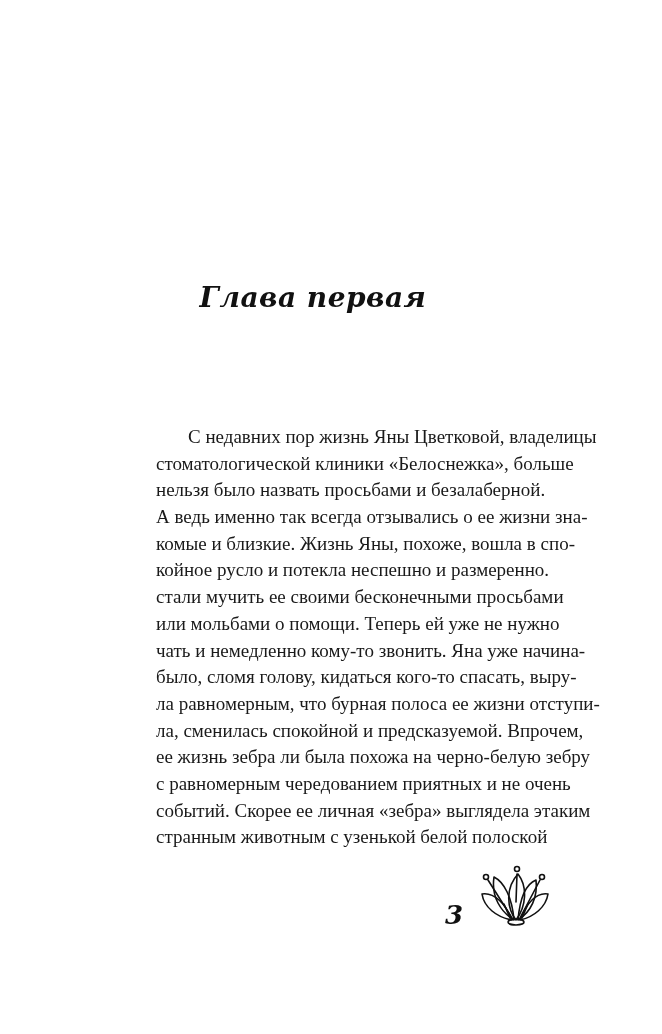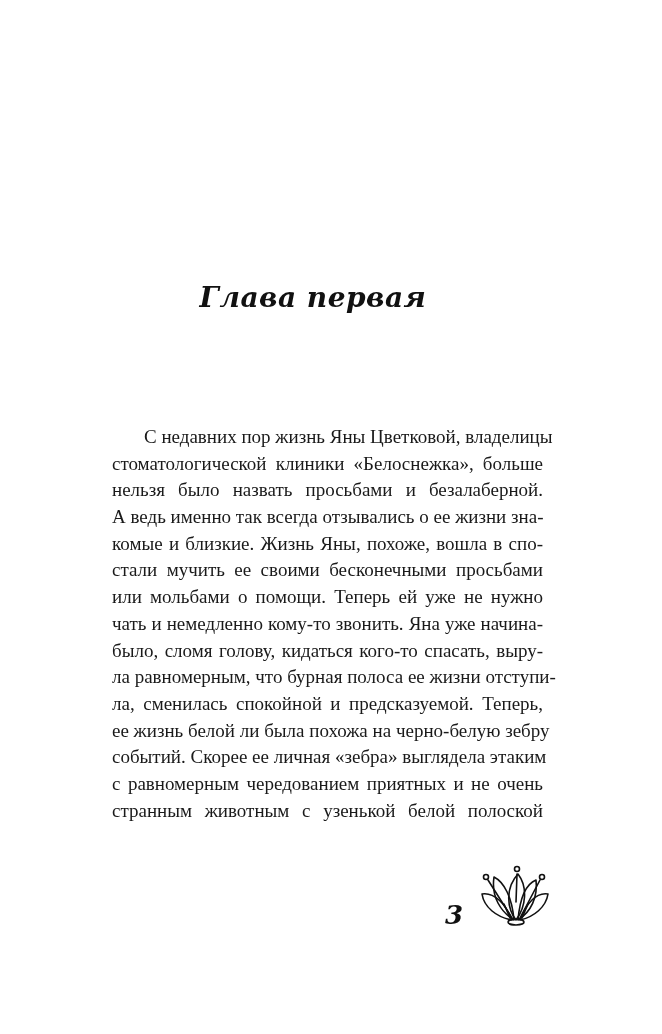--- a/index.html
+++ b/index.html
@@ -44,20 +44,21 @@
       line-height: 26.7px;
       text-align: justify;
       hyphens: manual;
     }
     .line {
       display: block;
       text-align: justify;
       text-align-last: justify;
       white-space: nowrap;
       height: 26.7px;
+      margin-left: 44px;
     }
     .line.last {
       text-align-last: left;
     }
     .line.indent {
       padding-left: 32px;
     }
     .page-number {
       position: absolute;
       left: 445px;
@@ -83,31 +84,32 @@
 
   <div class="chapter-title">Глава первая</div>
 
   <div class="body-text">
     <div class="paragraph">
       <span class="line indent">С недавних пор жизнь Яны Цветковой, владелицы</span>
       <span class="line">стоматологической клиники «Белоснежка», больше</span>
       <span class="line">нельзя было назвать просьбами и безалаберной.</span>
       <span class="line">А ведь именно так всегда отзывались о ее жизни зна-</span>
       <span class="line">комые и близкие. Жизнь Яны, похоже, вошла в спо-</span>
+      <span class="line last">койное русло и потекла неспешно и размеренно.</span>
     </div>
     <div class="paragraph">
       <span class="line">стали мучить ее своими бесконечными просьбами</span>
       <span class="line">или мольбами о помощи. Теперь ей уже не нужно</span>
       <span class="line">чать и немедленно кому-то звонить. Яна уже начина-</span>
       <span class="line">было, сломя голову, кидаться кого-то спасать, выру-</span>
       <span class="line">ла равномерным, что бурная полоса ее жизни отступи-</span>
-      <span class="line">ла, сменилась спокойной и предсказуемой. Теперь,</span>
-      <span class="line">ее жизнь белой ли была похожа на черно-белую зебру</span>
+      <span class="line">ла, сменилась спокойной и предсказуемой. Впрочем,</span>
+      <span class="line">ее жизнь зебра ли была похожа на черно-белую зебру</span>
+      <span class="line">с равномерным чередованием приятных и не очень</span>
       <span class="line">событий. Скорее ее личная «зебра» выглядела этаким</span>
-      <span class="line">с равномерным чередованием приятных и не очень</span>
       <span class="line">странным животным с узенькой белой полоской</span>
     </div>
   </div>
 
   <div class="page-number">3</div>
 
   <svg class="flower" viewBox="0 0 80 70" fill="none" stroke="#111" stroke-width="1.6" stroke-linecap="round" stroke-linejoin="round">
 
     <ellipse cx="40" cy="60" rx="8" ry="3"></ellipse>
 

